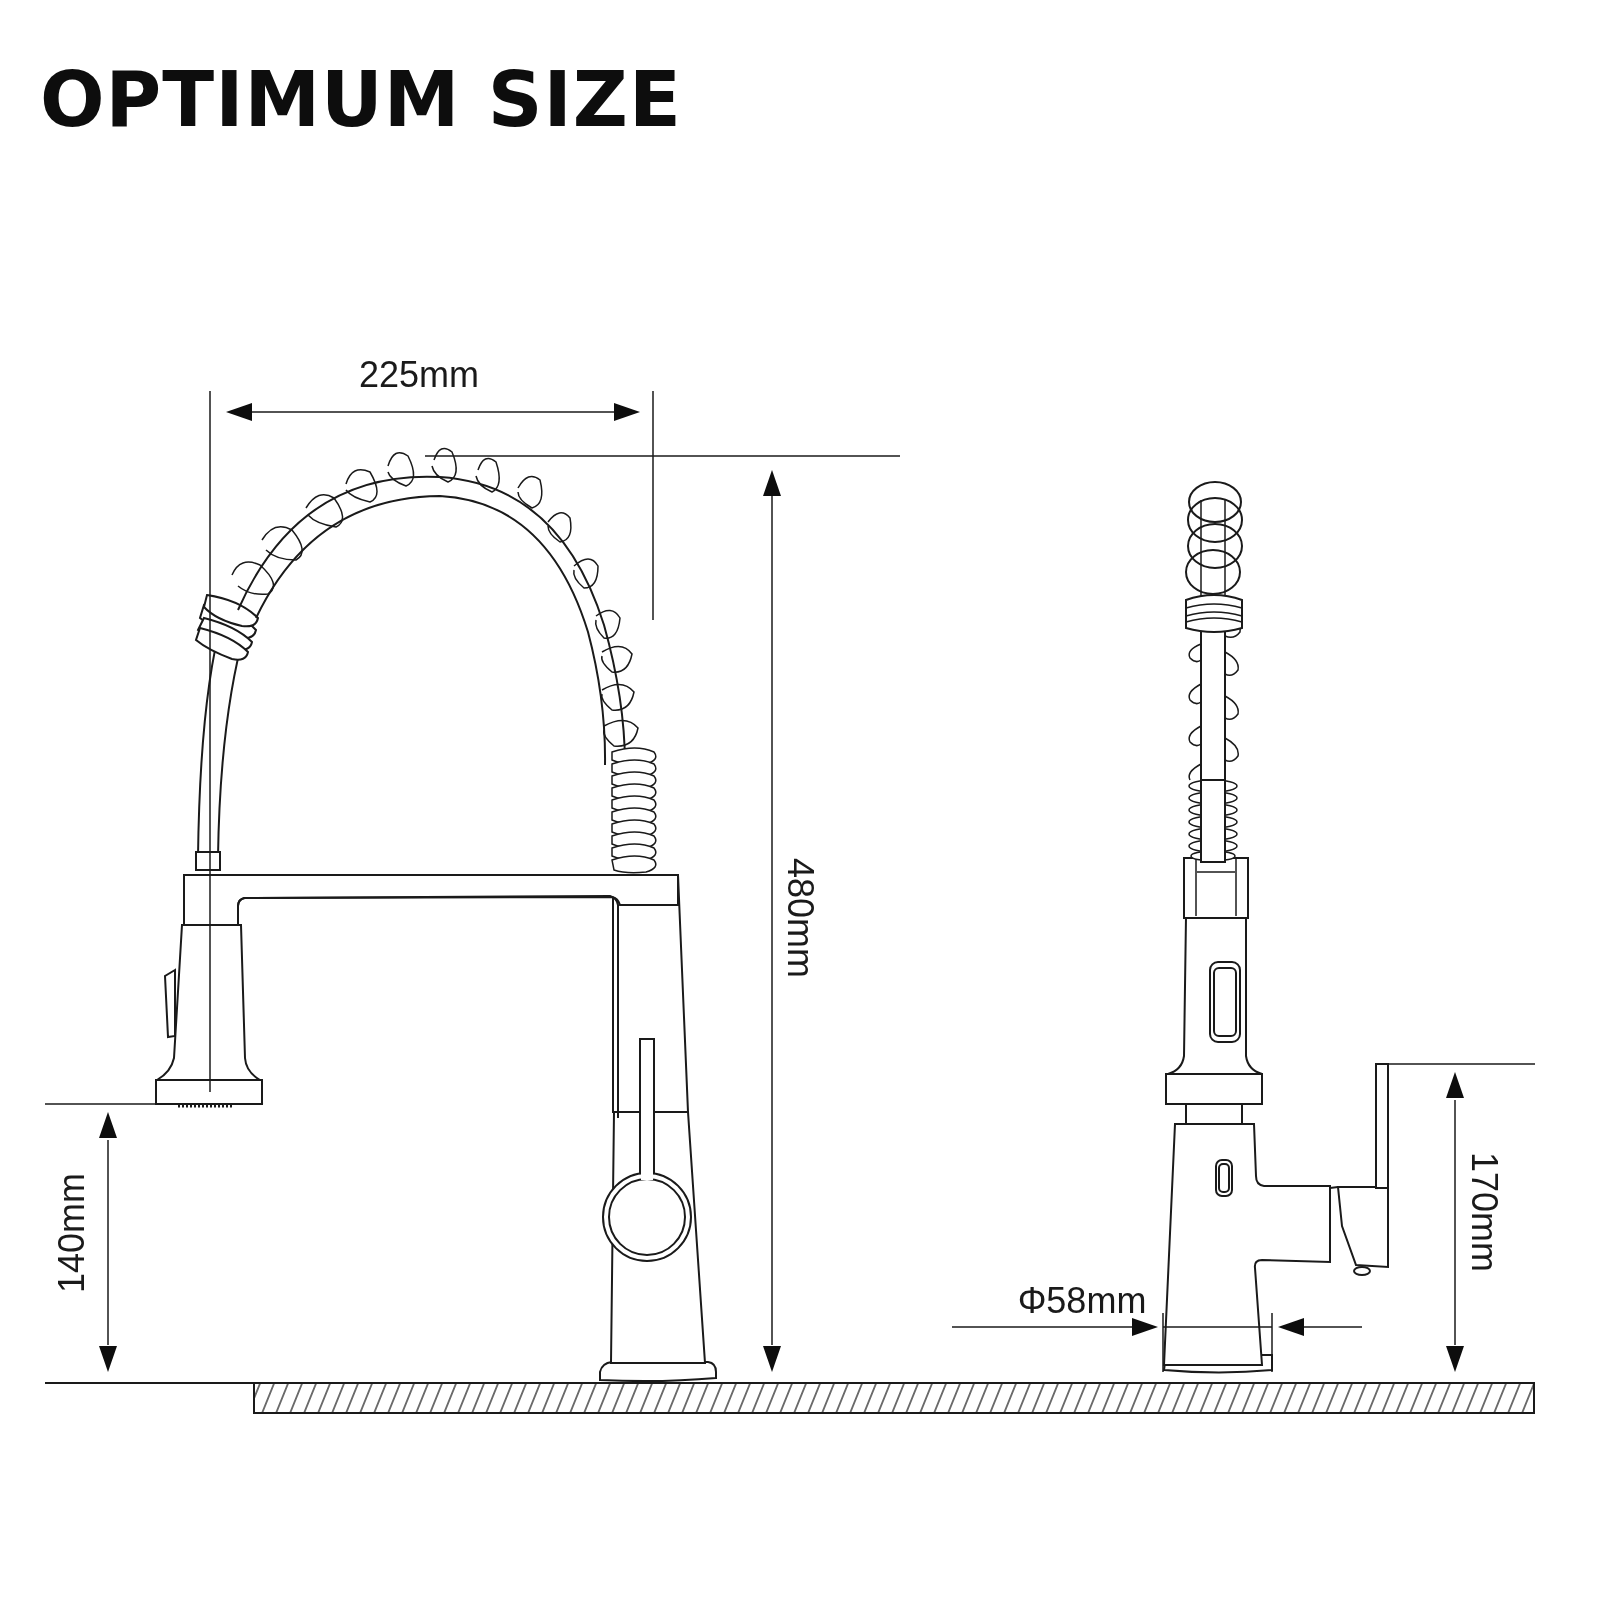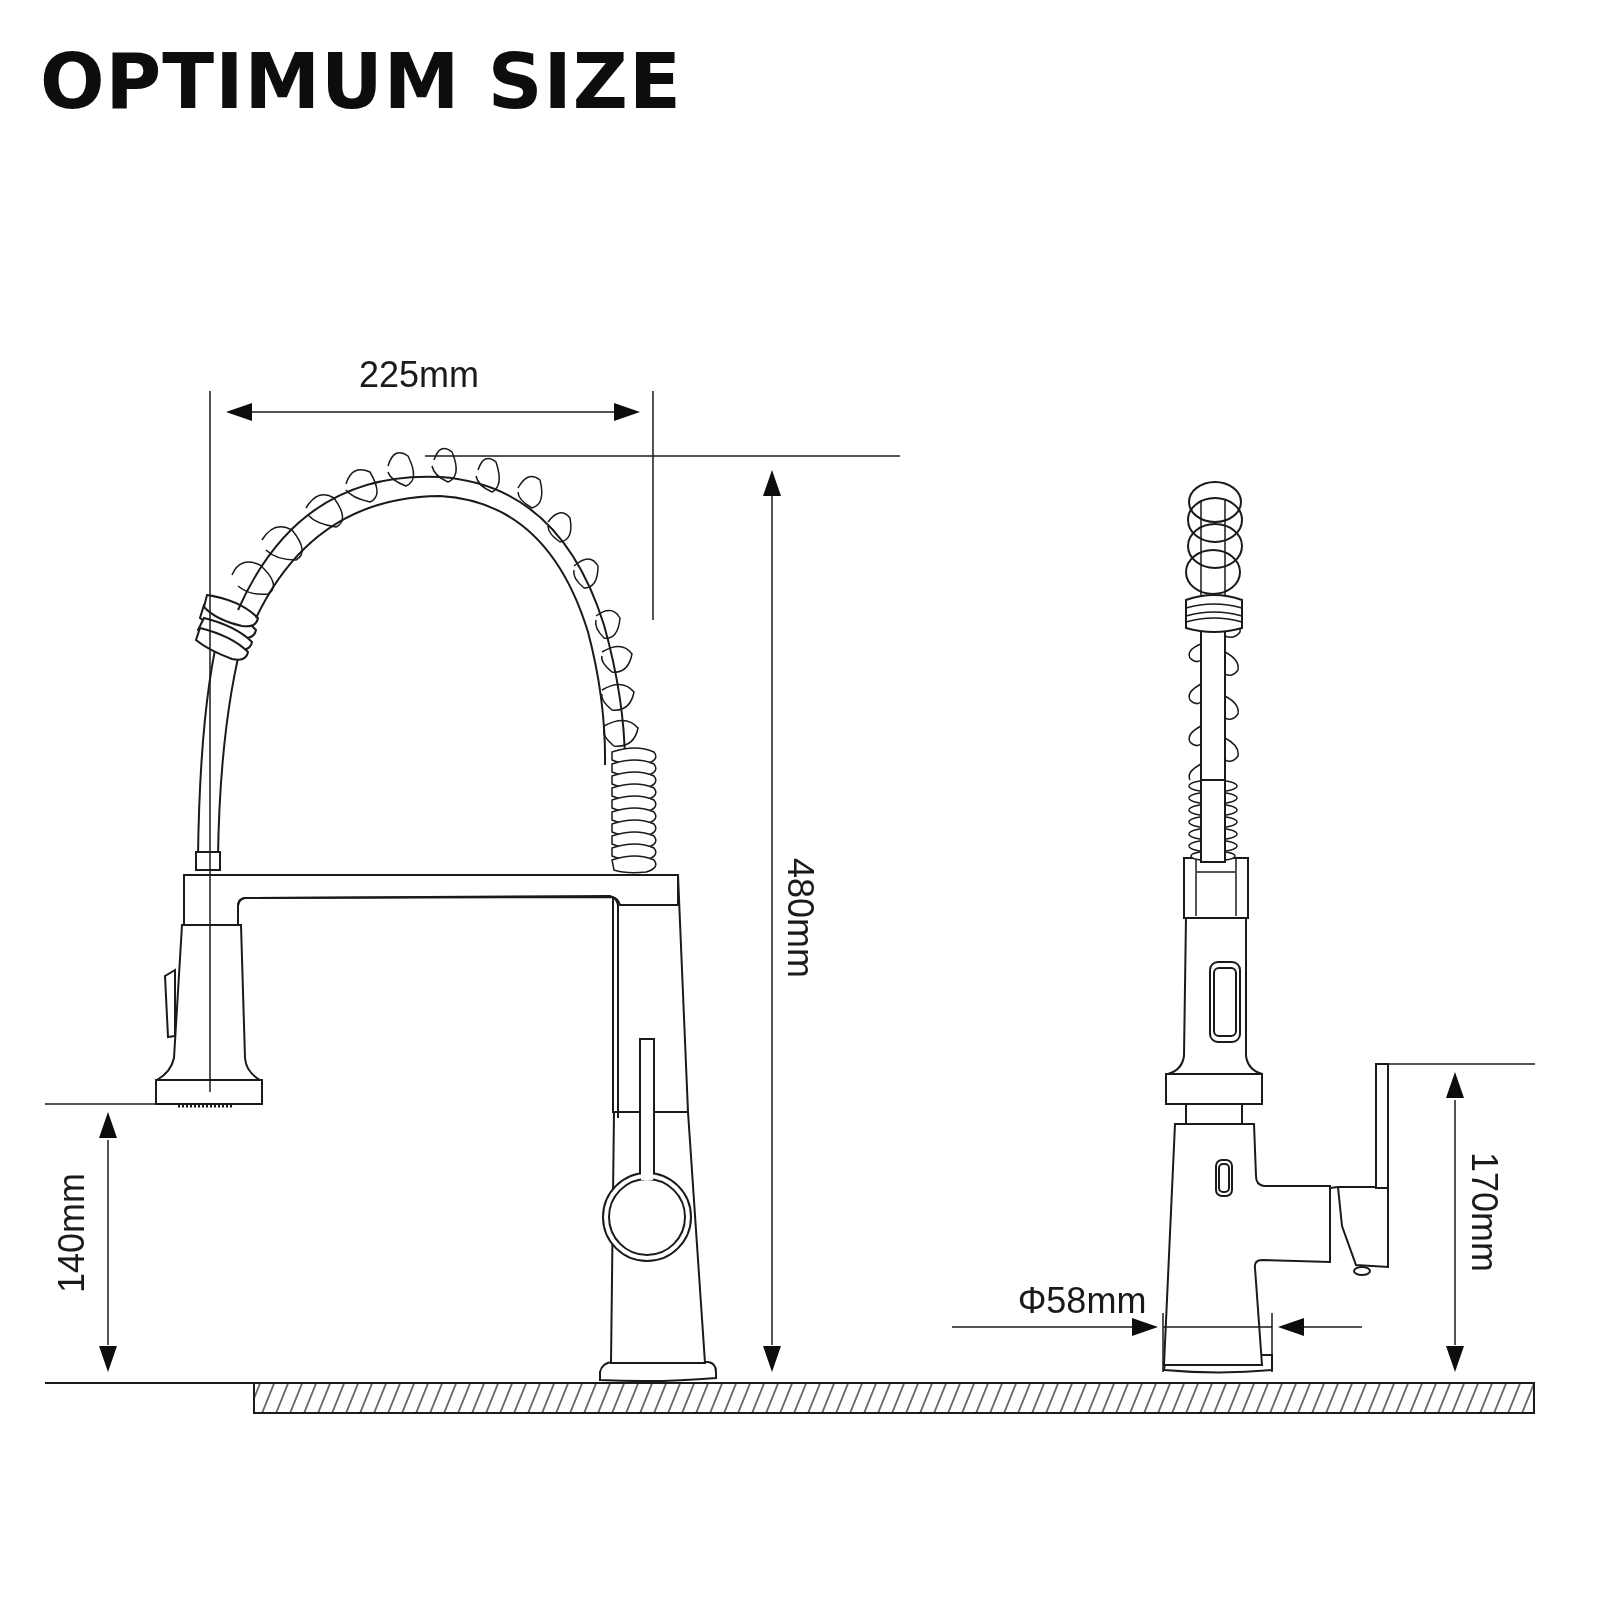--- a/index.html
+++ b/index.html
@@ -1,18 +1,18 @@
 <!DOCTYPE html>
 <html><head>
 <meta charset="utf-8">
 <style>
   html, body { margin: 0; padding: 0; background: #ffffff; }
   body { width: 1600px; height: 1600px; position: relative; overflow: hidden; font-family: "Liberation Sans", sans-serif; }
   .title {
-    position: absolute; left: 40px; top: 44px;
+    position: absolute; left: 40px; top: 62px;
     font-family: "DejaVu Sans", sans-serif; font-weight: bold;
     font-size: 76px; letter-spacing: 1px; color: #0d0d0d; line-height: 1;
   }
   svg.drawing { position: absolute; left: 0; top: 0; }
   .ln { stroke: #1a1a1a; stroke-width: 2; fill: none; }
   .lnw { stroke: #1a1a1a; stroke-width: 2; fill: #ffffff; }
   .thin { stroke: #1a1a1a; stroke-width: 1.5; fill: none; }
   .arrow { fill: #0d0d0d; }
   .dim-label { font-family: "Liberation Sans", sans-serif; font-size: 36px; fill: #1a1a1a; }
 </style>

